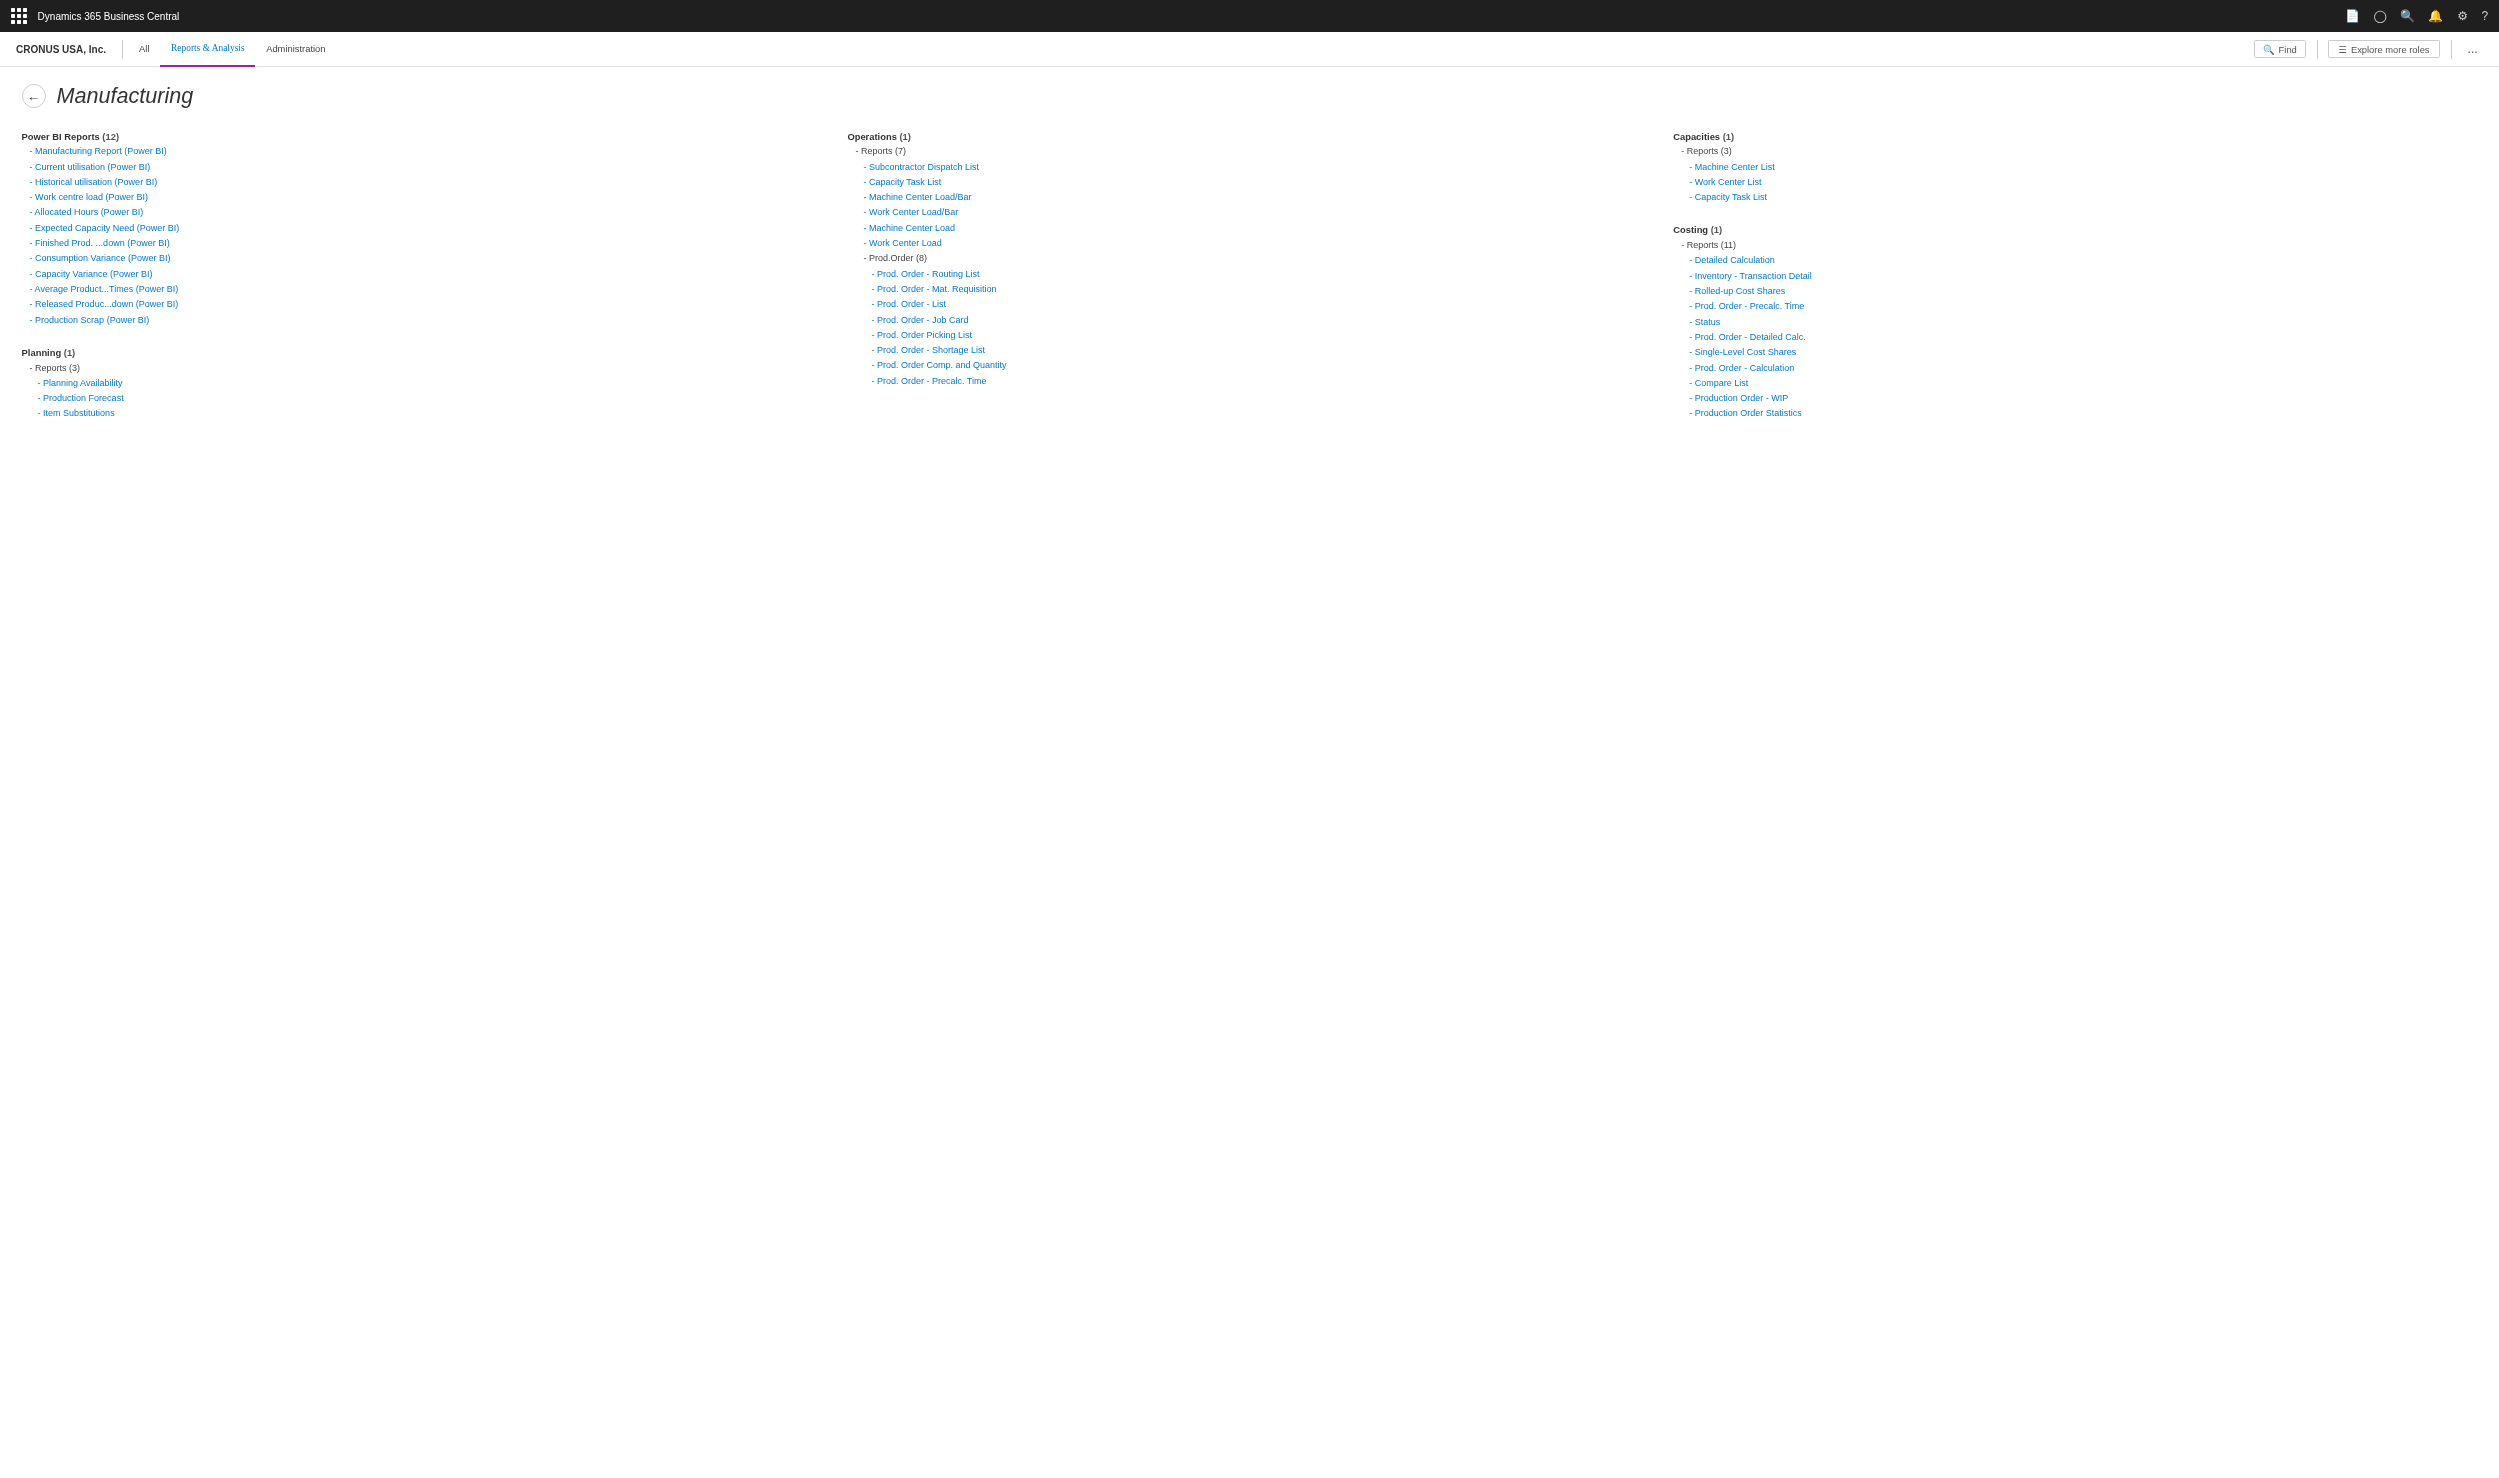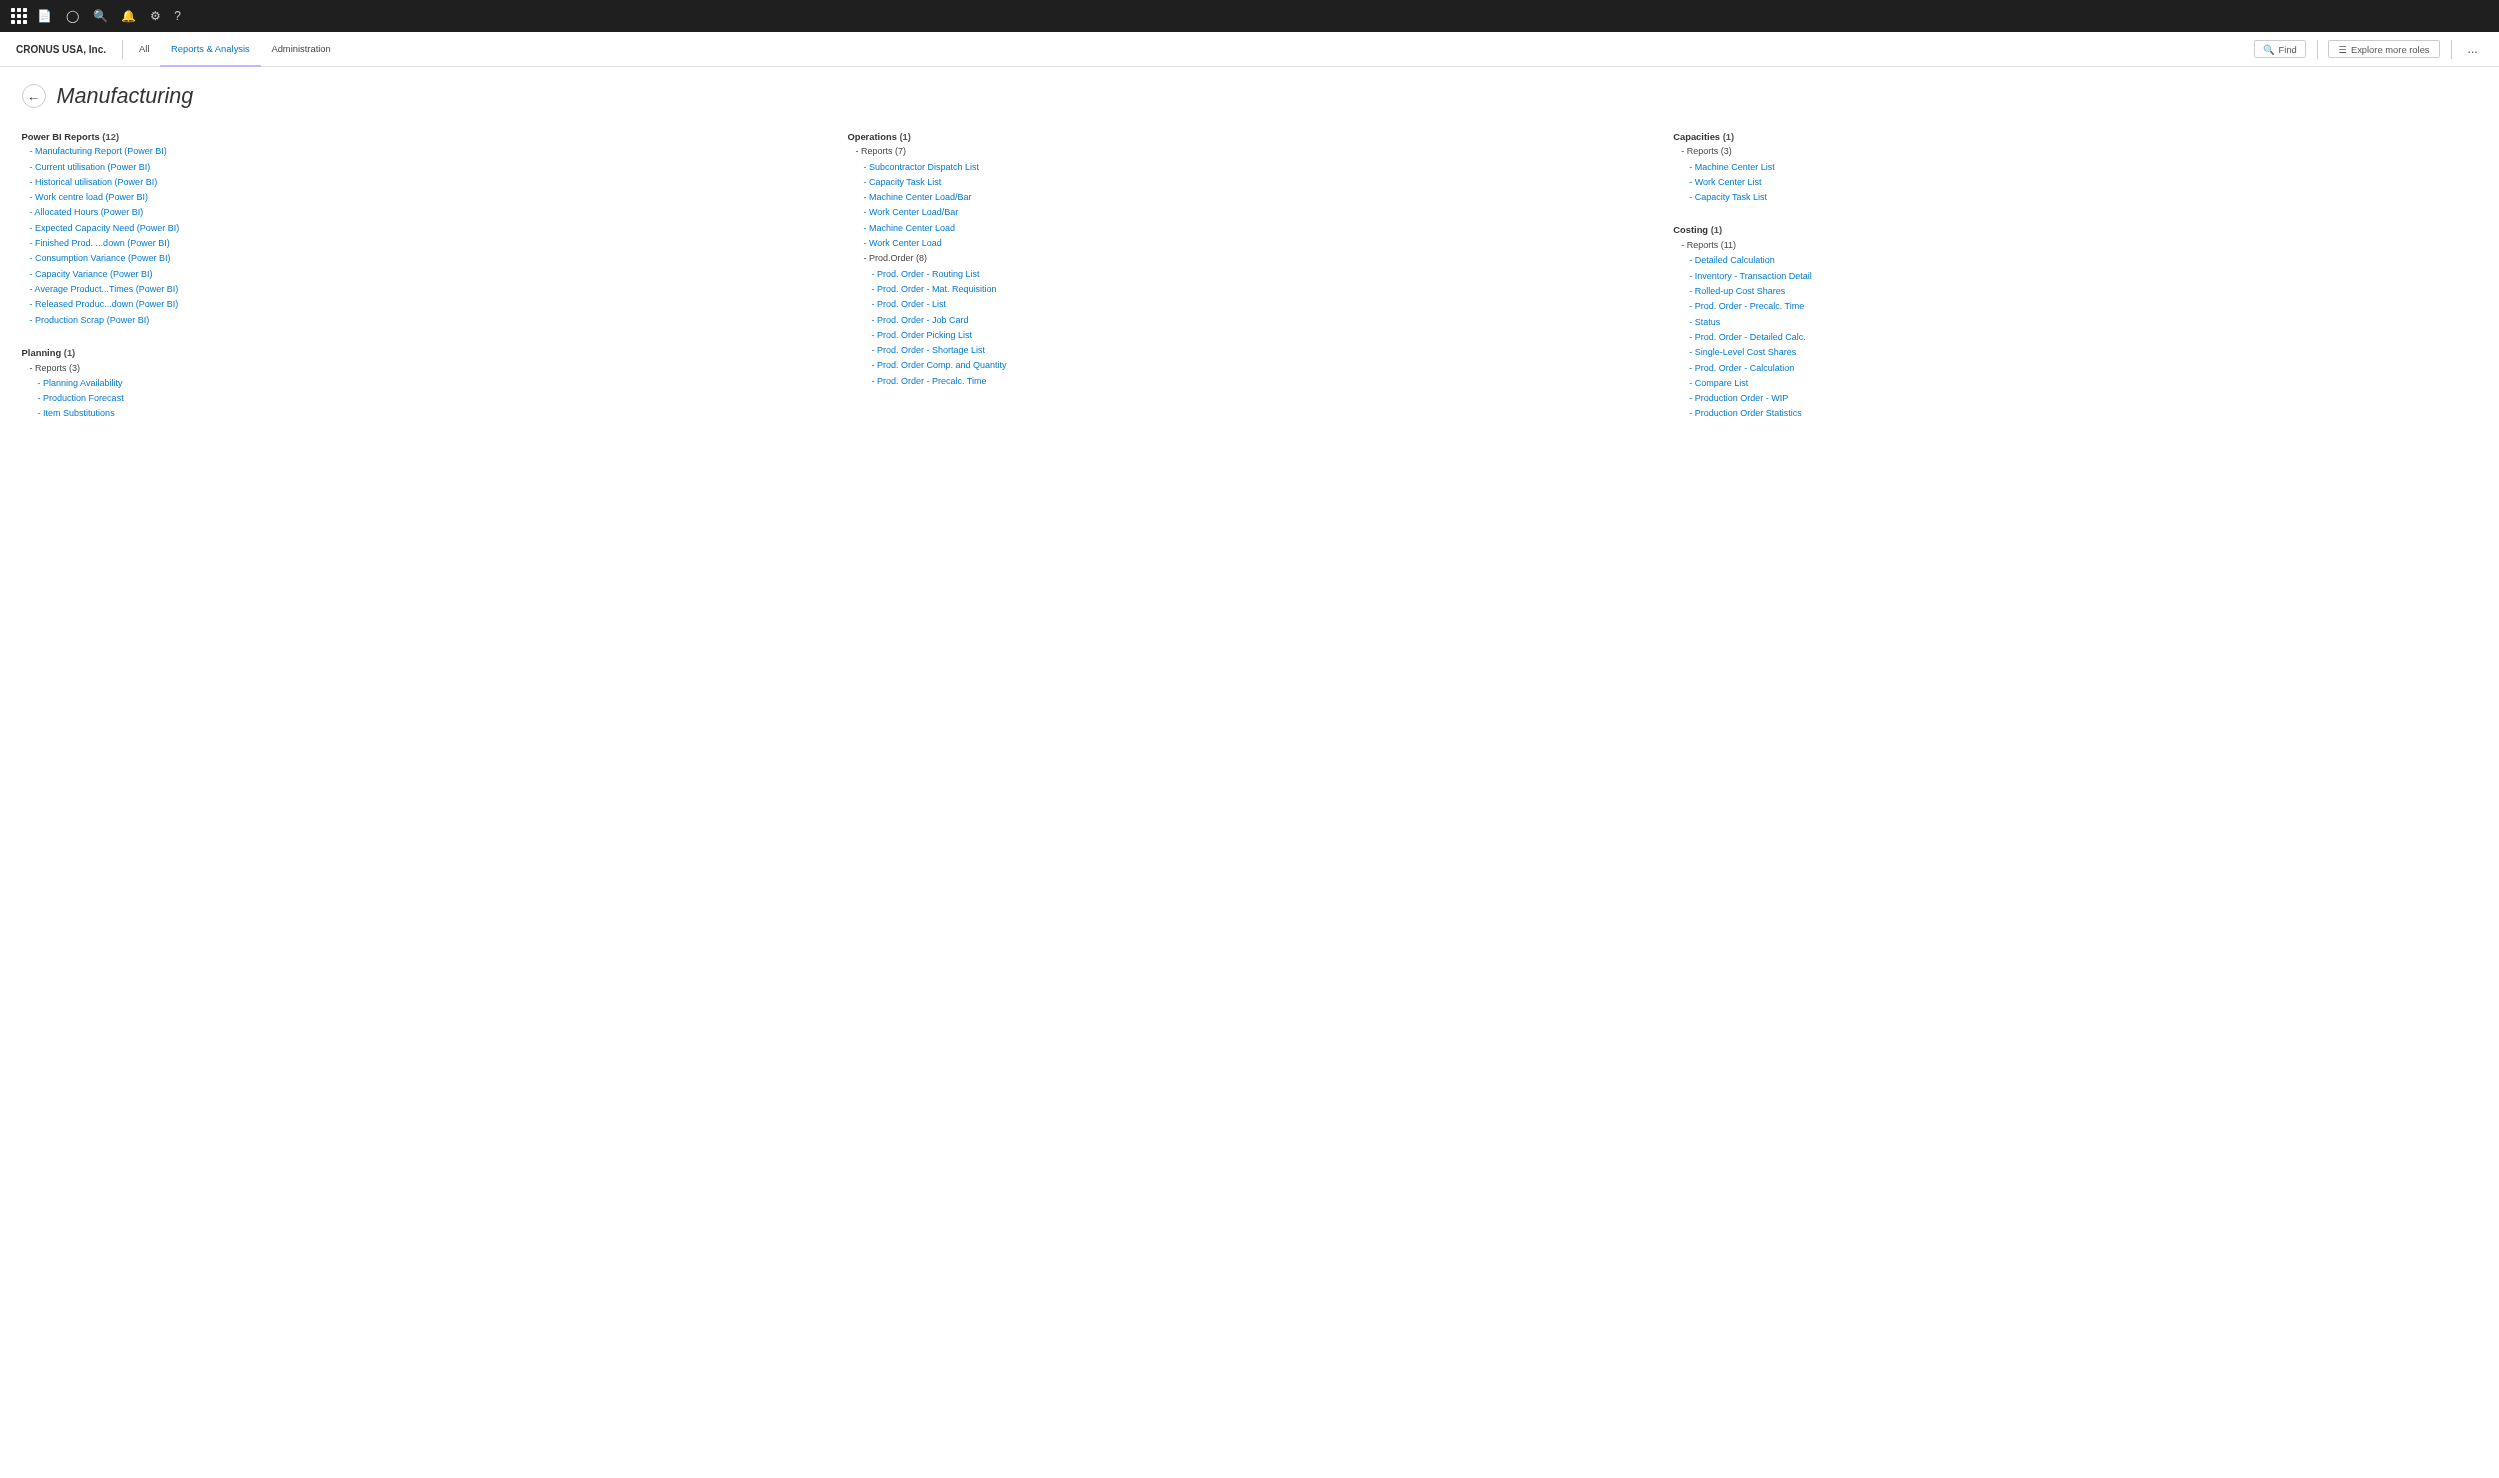--- a/index.html
+++ b/index.html
@@ -50,21 +50,21 @@
       padding: 0 10.8px;
       height: 35px;
       display: flex;
       align-items: center;
       font-size: 9.4px;
       color: #444;
       cursor: pointer;
       border-bottom: 2px solid transparent;
       white-space: nowrap;
     }
-    .subnav-tab.active { border-bottom: 2px solid #c4b5fd; color: #0078d4; font-weight: 500; }
+    .subnav-tab.active { border-bottom: 2px solid #a21caf; color: #0078d4; font-weight: 500; font-family: Liberation Serif, serif; }
     .subnav-right { margin-left: auto; display: flex; align-items: center; gap: 5.4px; }
     .subnav-find {
       display: flex; align-items: center; gap: 4px;
       border: 0.7px solid #ccc; border-radius: 1.3px;
       padding: 2.7px 8px; font-size: 9.4px; color: #555;
       cursor: pointer;
     }
     .subnav-explore {
       display: flex; align-items: center; gap: 4px;
       border: 0.7px solid #ccc; border-radius: 1.3px;
@@ -106,20 +106,21 @@
     <span></span>
       <span></span>
       <span></span>
     <span></span>
       <span></span>
       <span></span>
     <span></span>
       <span></span>
       <span></span>
   </div>
+  <span class="topbar-title">Dynamics 365 Business Central</span>
   <div class="topbar-icons">
     <span class="icon">📄</span>
     <span class="icon">◯</span>
     <span class="icon">🔍</span>
     <span class="icon">🔔</span>
     <span class="icon">⚙</span>
     <span class="icon">?</span>
   </div>
 </div>
 

